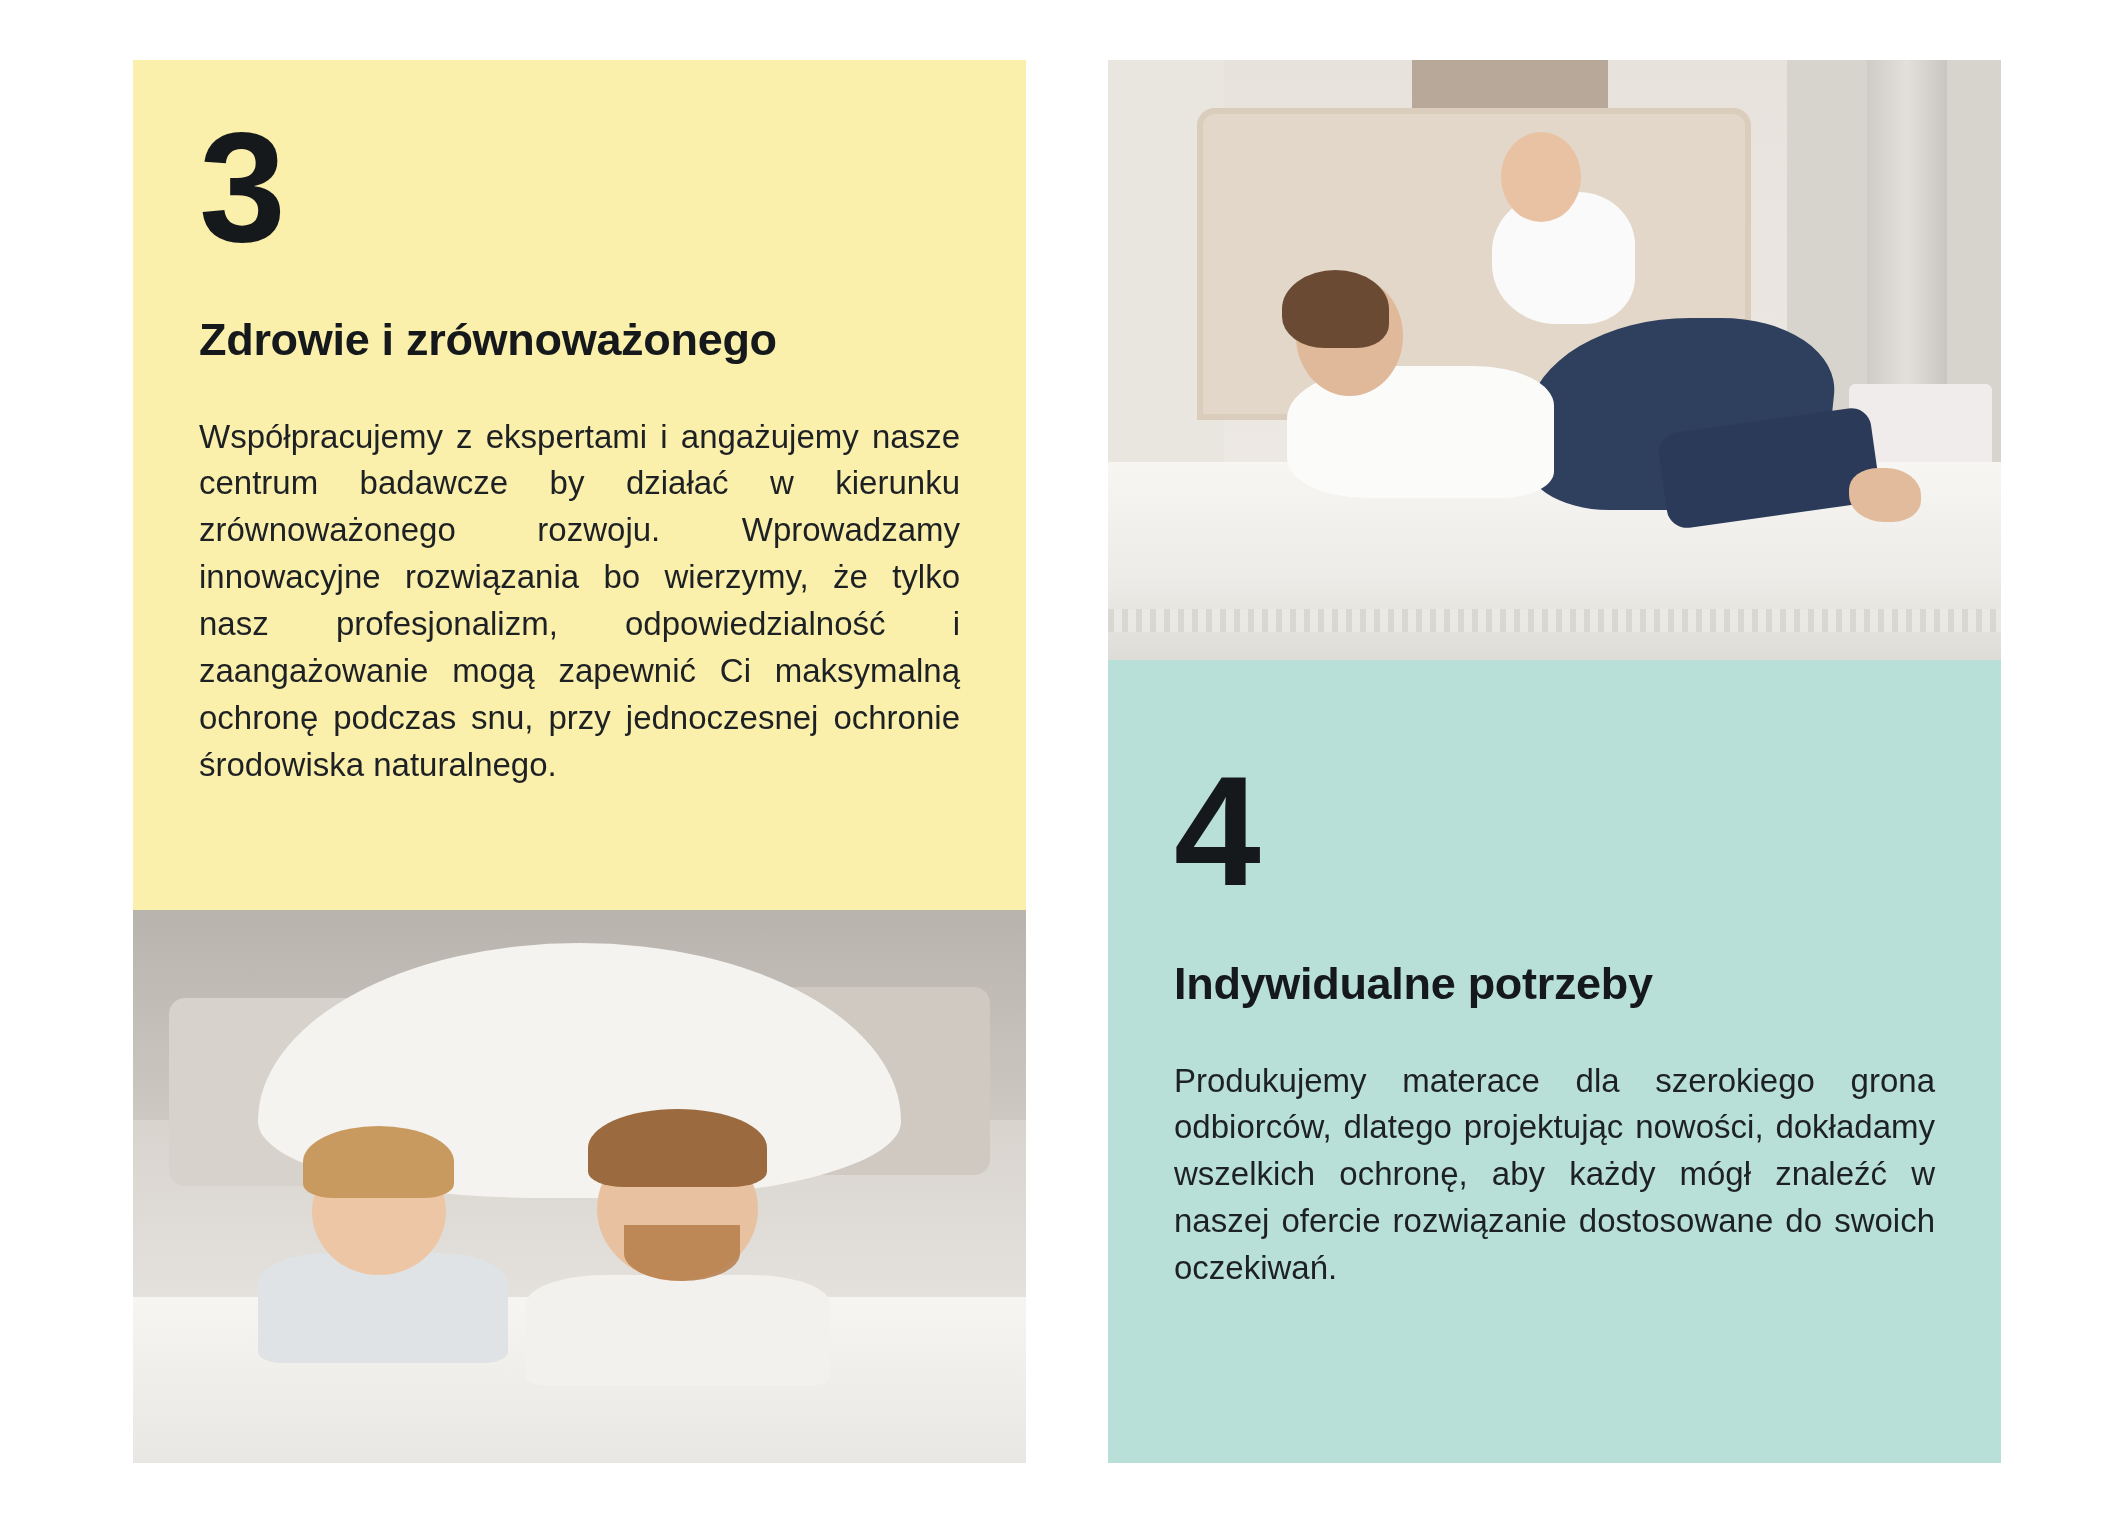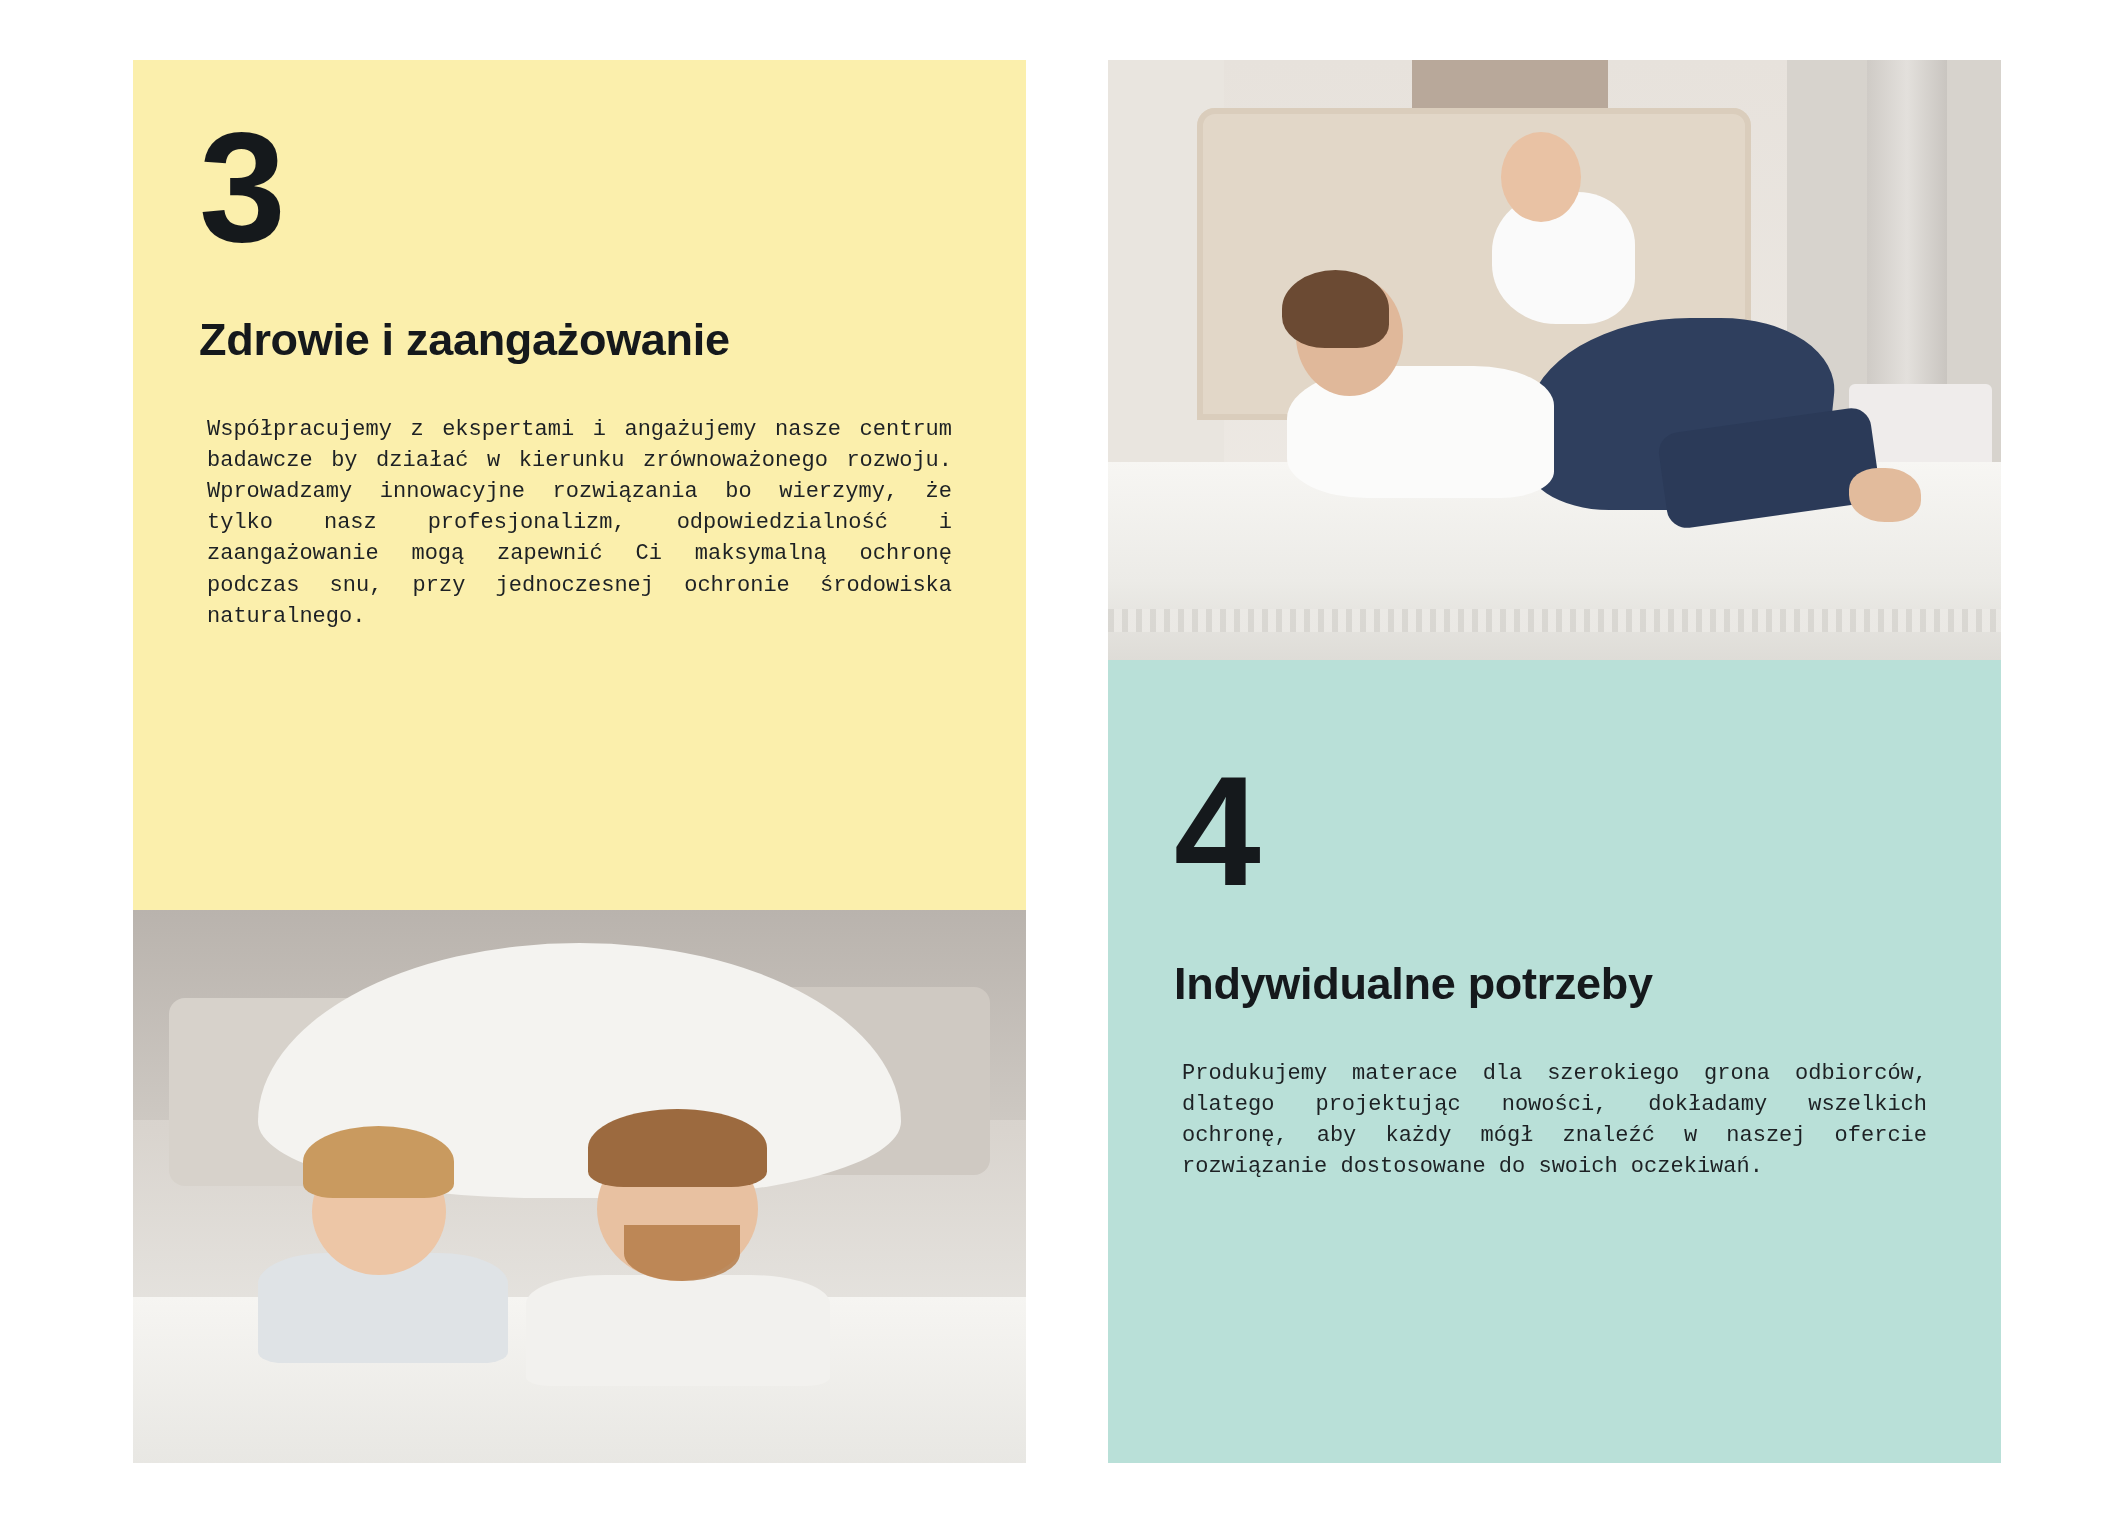--- a/index.html
+++ b/index.html
@@ -50,26 +50,25 @@
     margin: 0 0 54px 0;
   }
   .block-title {
     font-size: 45px;
     font-weight: bold;
     color: #15191c;
     margin: 0 0 48px 0;
     letter-spacing: -0.3px;
   }
   .block-body {
-    font-size: 22px;
+    font-size: 33px;
     line-height: 1.42;
     color: #1d2124;
     text-align: justify;
-    margin: 8px;
-    font-family: Liberation Mono, monospace;
+    margin: 0;
   }
 
   
   .left-text  { height: 850px; }
   .left-photo { flex: 1 1 auto; }
 
   
   .right-photo { height: 600px; }
   .right-text  { flex: 1 1 auto; padding-top: 100px; }
 
@@ -141,21 +140,21 @@
 </style>
 </head>
 <body>
 
 <div class="page">
 
   <div class="col col-left">
 
     <div class="block block-yellow left-text">
       <div class="big-number">3</div>
-      <h2 class="block-title">Zdrowie i zaangażowanie</h2>
+      <h2 class="block-title">Zdrowie i zrównoważonego</h2>
       <p class="block-body">Współpracujemy z ekspertami i angażujemy nasze centrum badawcze by działać w kierunku zrównoważonego rozwoju. Wprowadzamy innowacyjne rozwiązania bo wierzymy, że tylko nasz profesjonalizm, odpowiedzialność i zaangażowanie mogą zapewnić Ci maksymalną ochronę podczas snu, przy jednoczesnej ochronie środowiska naturalnego.</p>
     </div>
 
     <div class="photo photoB left-photo">
       <div class="bed-back"></div>
       <div class="pillow-l"></div>
       <div class="pillow-r"></div>
       <div class="duvet-top"></div>
       <div class="duvet-bot"></div>
       <div class="kid-shirt"></div>

